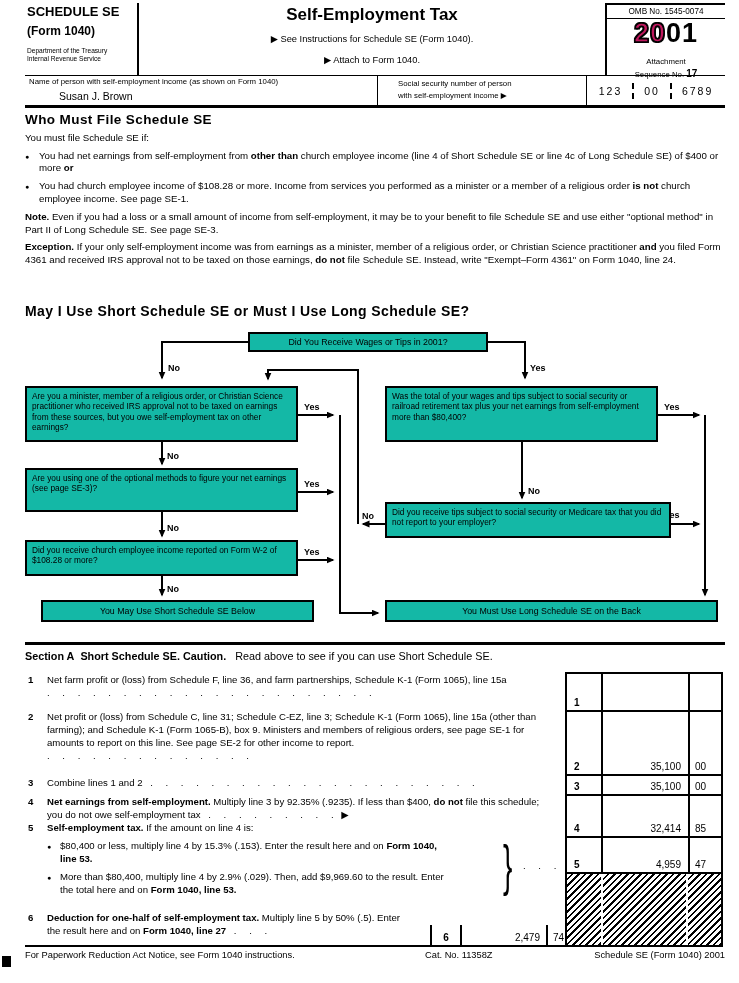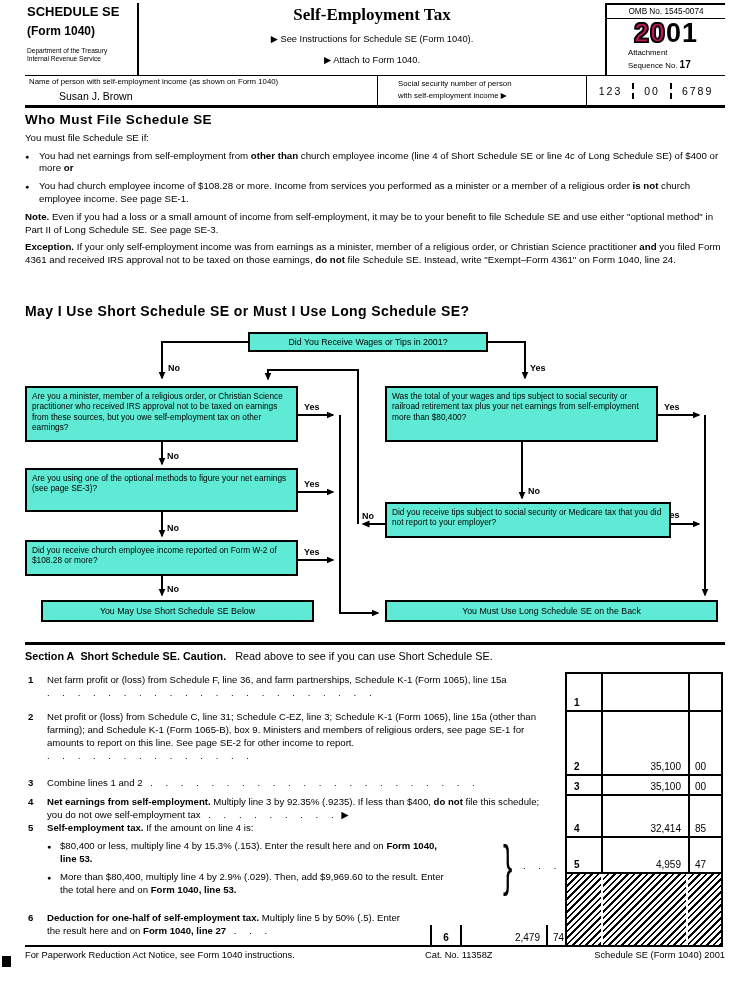--- a/index.html
+++ b/index.html
@@ -7,29 +7,29 @@
         font-family:"Liberation Sans","DejaVu Sans",sans-serif;overflow:hidden;}
   .abs{position:absolute;}
   b{font-weight:bold;}
   
   .hdr{top:3px;left:25px;width:700px;height:72px;display:flex;}
   .hdr-left{width:106px;border-right:2px solid #000;padding:2px 4px 0 2px;}
   .hdr-left .sched{font-size:13px;font-weight:bold;line-height:1.15;}
   .hdr-left .form{font-size:12px;font-weight:bold;margin-top:4px;}
   .hdr-left .dept{font-size:6.6px;margin-top:9px;line-height:1.25;}
   .hdr-center{flex:1;text-align:center;padding-top:2px;}
-  .hdr-center .title{font-size:17px;font-weight:bold;font-family:Liberation Serif, serif;}
+  .hdr-center .title{font-size:17px;font-weight:bold;}
   .hdr-center .instr1{font-size:9.3px;margin-top:8px;}
   .hdr-center .instr2{font-size:9.3px;margin-top:10px;}
   .hdr-right{width:118px;border-left:2px solid #000;border-top:2px solid #000;}
   .omb{font-size:8.2px;text-align:center;padding:2px 0 2px 0;border-bottom:1.6px solid #000;}
   .year{font-size:27px;font-weight:bold;text-align:center;line-height:1.05;letter-spacing:1px;}
   .year .outline{color:#be185d;-webkit-text-stroke:1.3px #000;
       text-shadow:-1px -1px 0 #000,1px -1px 0 #000,-1px 1px 0 #000,1px 1px 0 #000;}
-  .attach{font-size:7.8px;padding-left:21px;line-height:1.3;margin-top:1px;}
+  .attach{font-size:7.8px;padding-left:0;line-height:1.3;margin-top:10px;text-align:center;}
   .attach b{font-size:10px;}
   .namerow{top:75px;left:25px;width:700px;height:30px;border-top:1.6px solid #000;display:flex;}
   .namecell{flex:1;padding:1px 4px;}
   .namelabel{font-size:7.8px;}
   .nameval{font-size:10.5px;margin:4px 0 0 30px;}
   .ssnlabelcell{width:168px;border-left:1.6px solid #000;border-right:1.6px solid #000;
      font-size:7.8px;padding:2px 20px;line-height:1.5;}
   .ssncell{width:138px;display:flex;align-items:center;justify-content:center;font-size:10.5px;}
   .ssncell span{padding:2px 10px;letter-spacing:2px;}
   .ssncell .mid{border-left:2px dashed #000;border-right:2px dashed #000;}
@@ -40,21 +40,21 @@
   .body{font-size:9.7px;line-height:1.32;}
   .intro{margin-top:3px;}
   .bull{display:flex;margin-top:5px;}
   .bull .bchar{width:14px;font-size:7px;padding-top:2px;}
   .bull .btxt{flex:1;}
   .para{margin-top:5px;}
   
   .mayi{top:303px;left:25px;font-size:14px;font-weight:bold;letter-spacing:.4px;}
   .flow{top:328px;left:0;width:739px;height:312px;}
   .flow svg{position:absolute;top:0;left:0;}
-  .fbox{position:absolute;border:2px solid #000;background:#5eead4;font-size:8.3px;
+  .fbox{position:absolute;border:2px solid #000;background:#14b8a6;font-size:8.3px;
         line-height:1.25;padding:3px 5px;box-sizing:border-box;}
   .fbox.center{display:flex;align-items:center;justify-content:center;text-align:center;
         font-size:8.8px;padding:1px 2px;}
   
   .rule2{top:642px;left:25px;width:700px;height:2.5px;background:#000;}
   .seca{top:650px;left:25px;font-size:10.8px;}
   .seca b{margin-right:6px;margin-top:32px;}
   .table{top:672px;left:25px;width:698px;height:273px;border-bottom:2px solid #000;}
   .dline{position:absolute;left:0;width:520px;display:flex;font-size:9.6px;line-height:1.35;}
   .lnum{width:22px;font-weight:bold;flex:none;padding-left:3px;box-sizing:border-box;}

